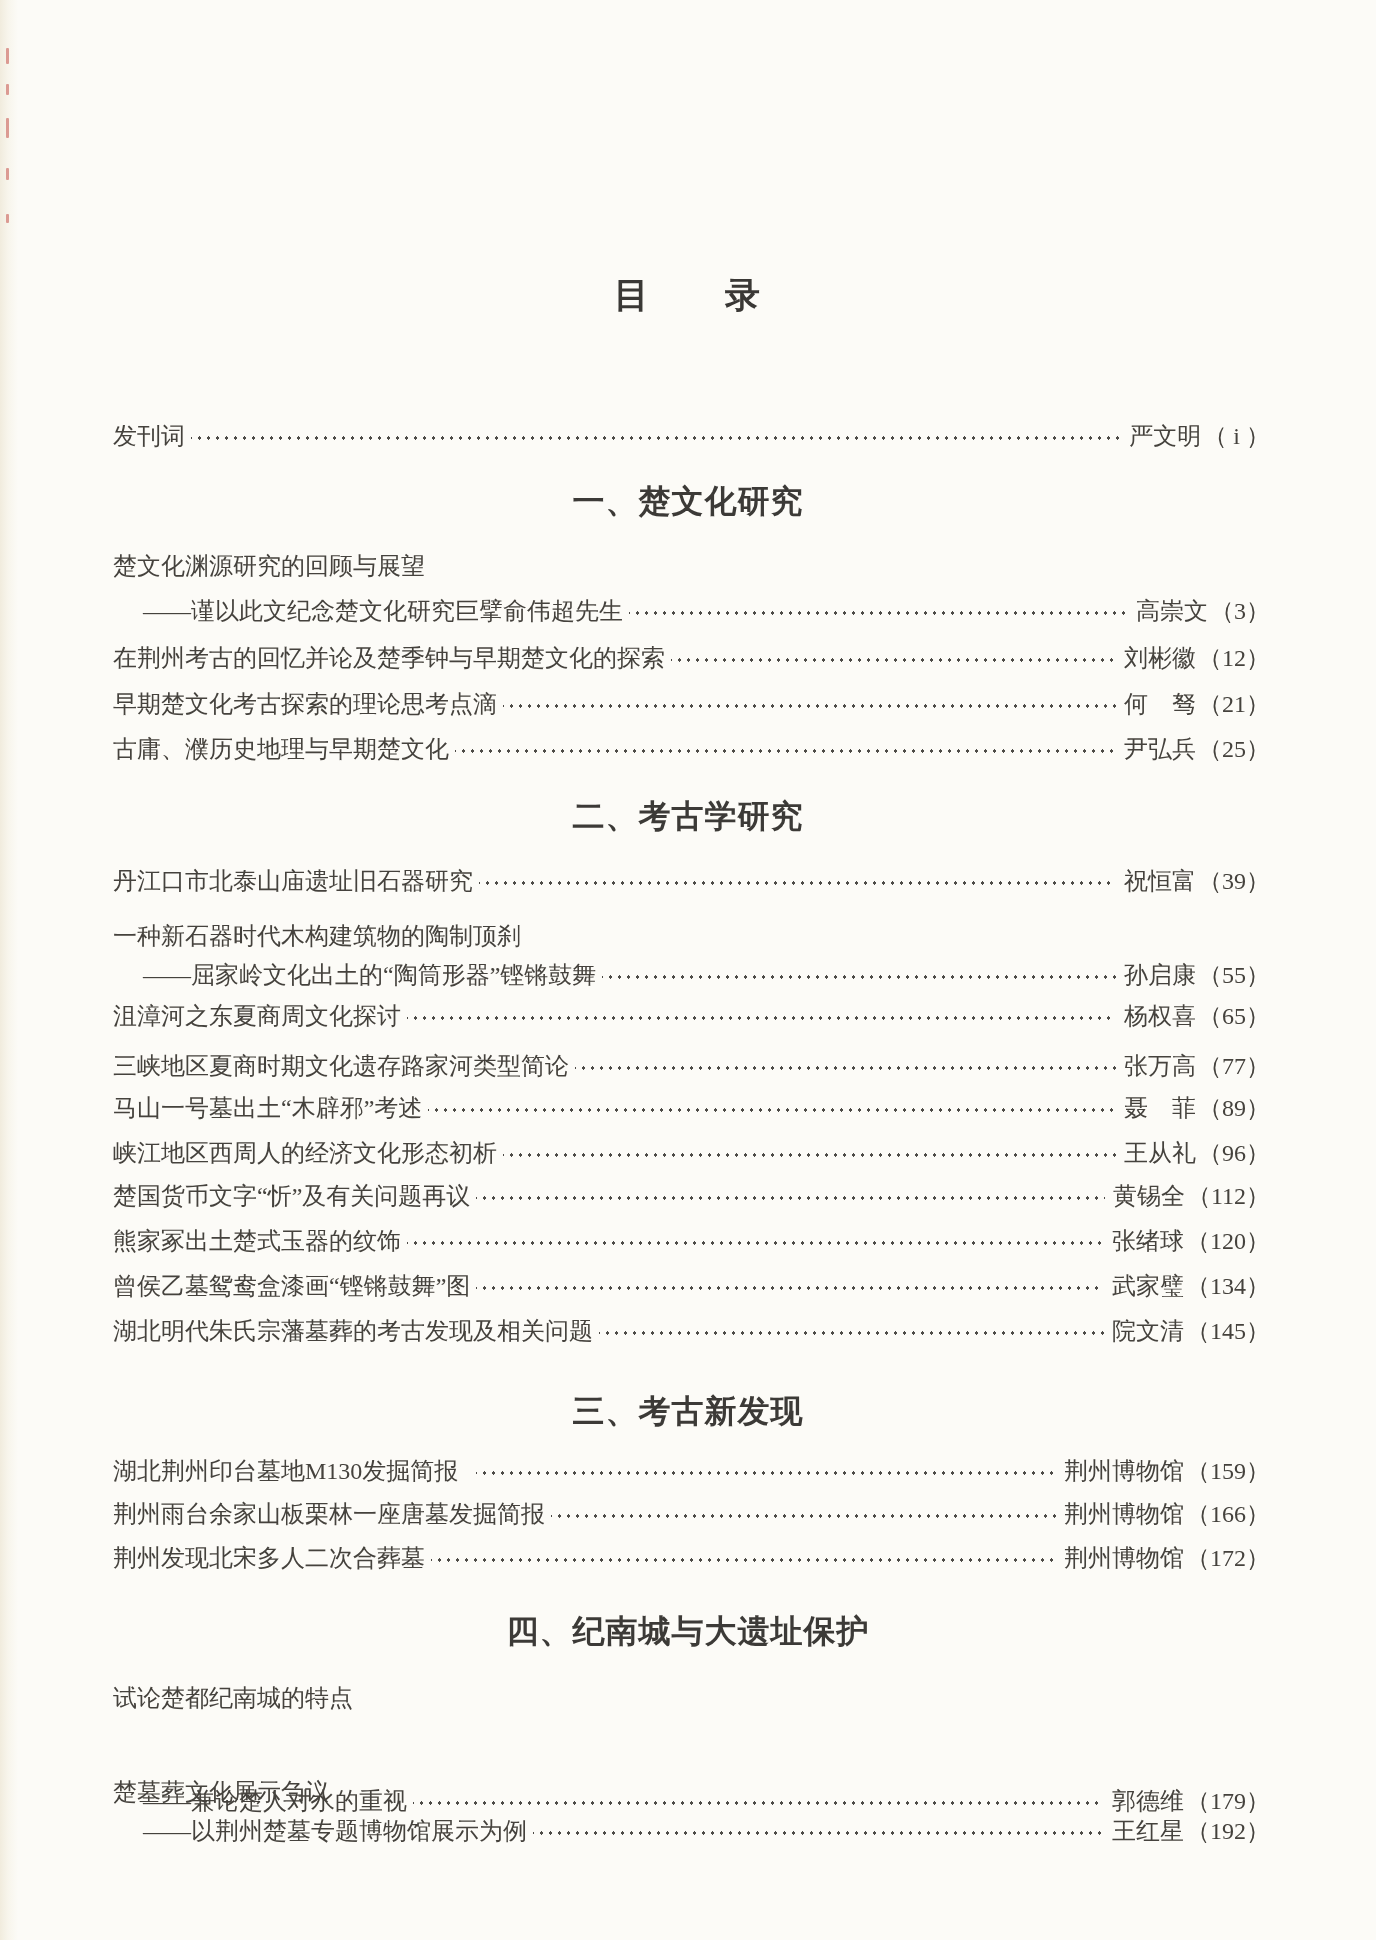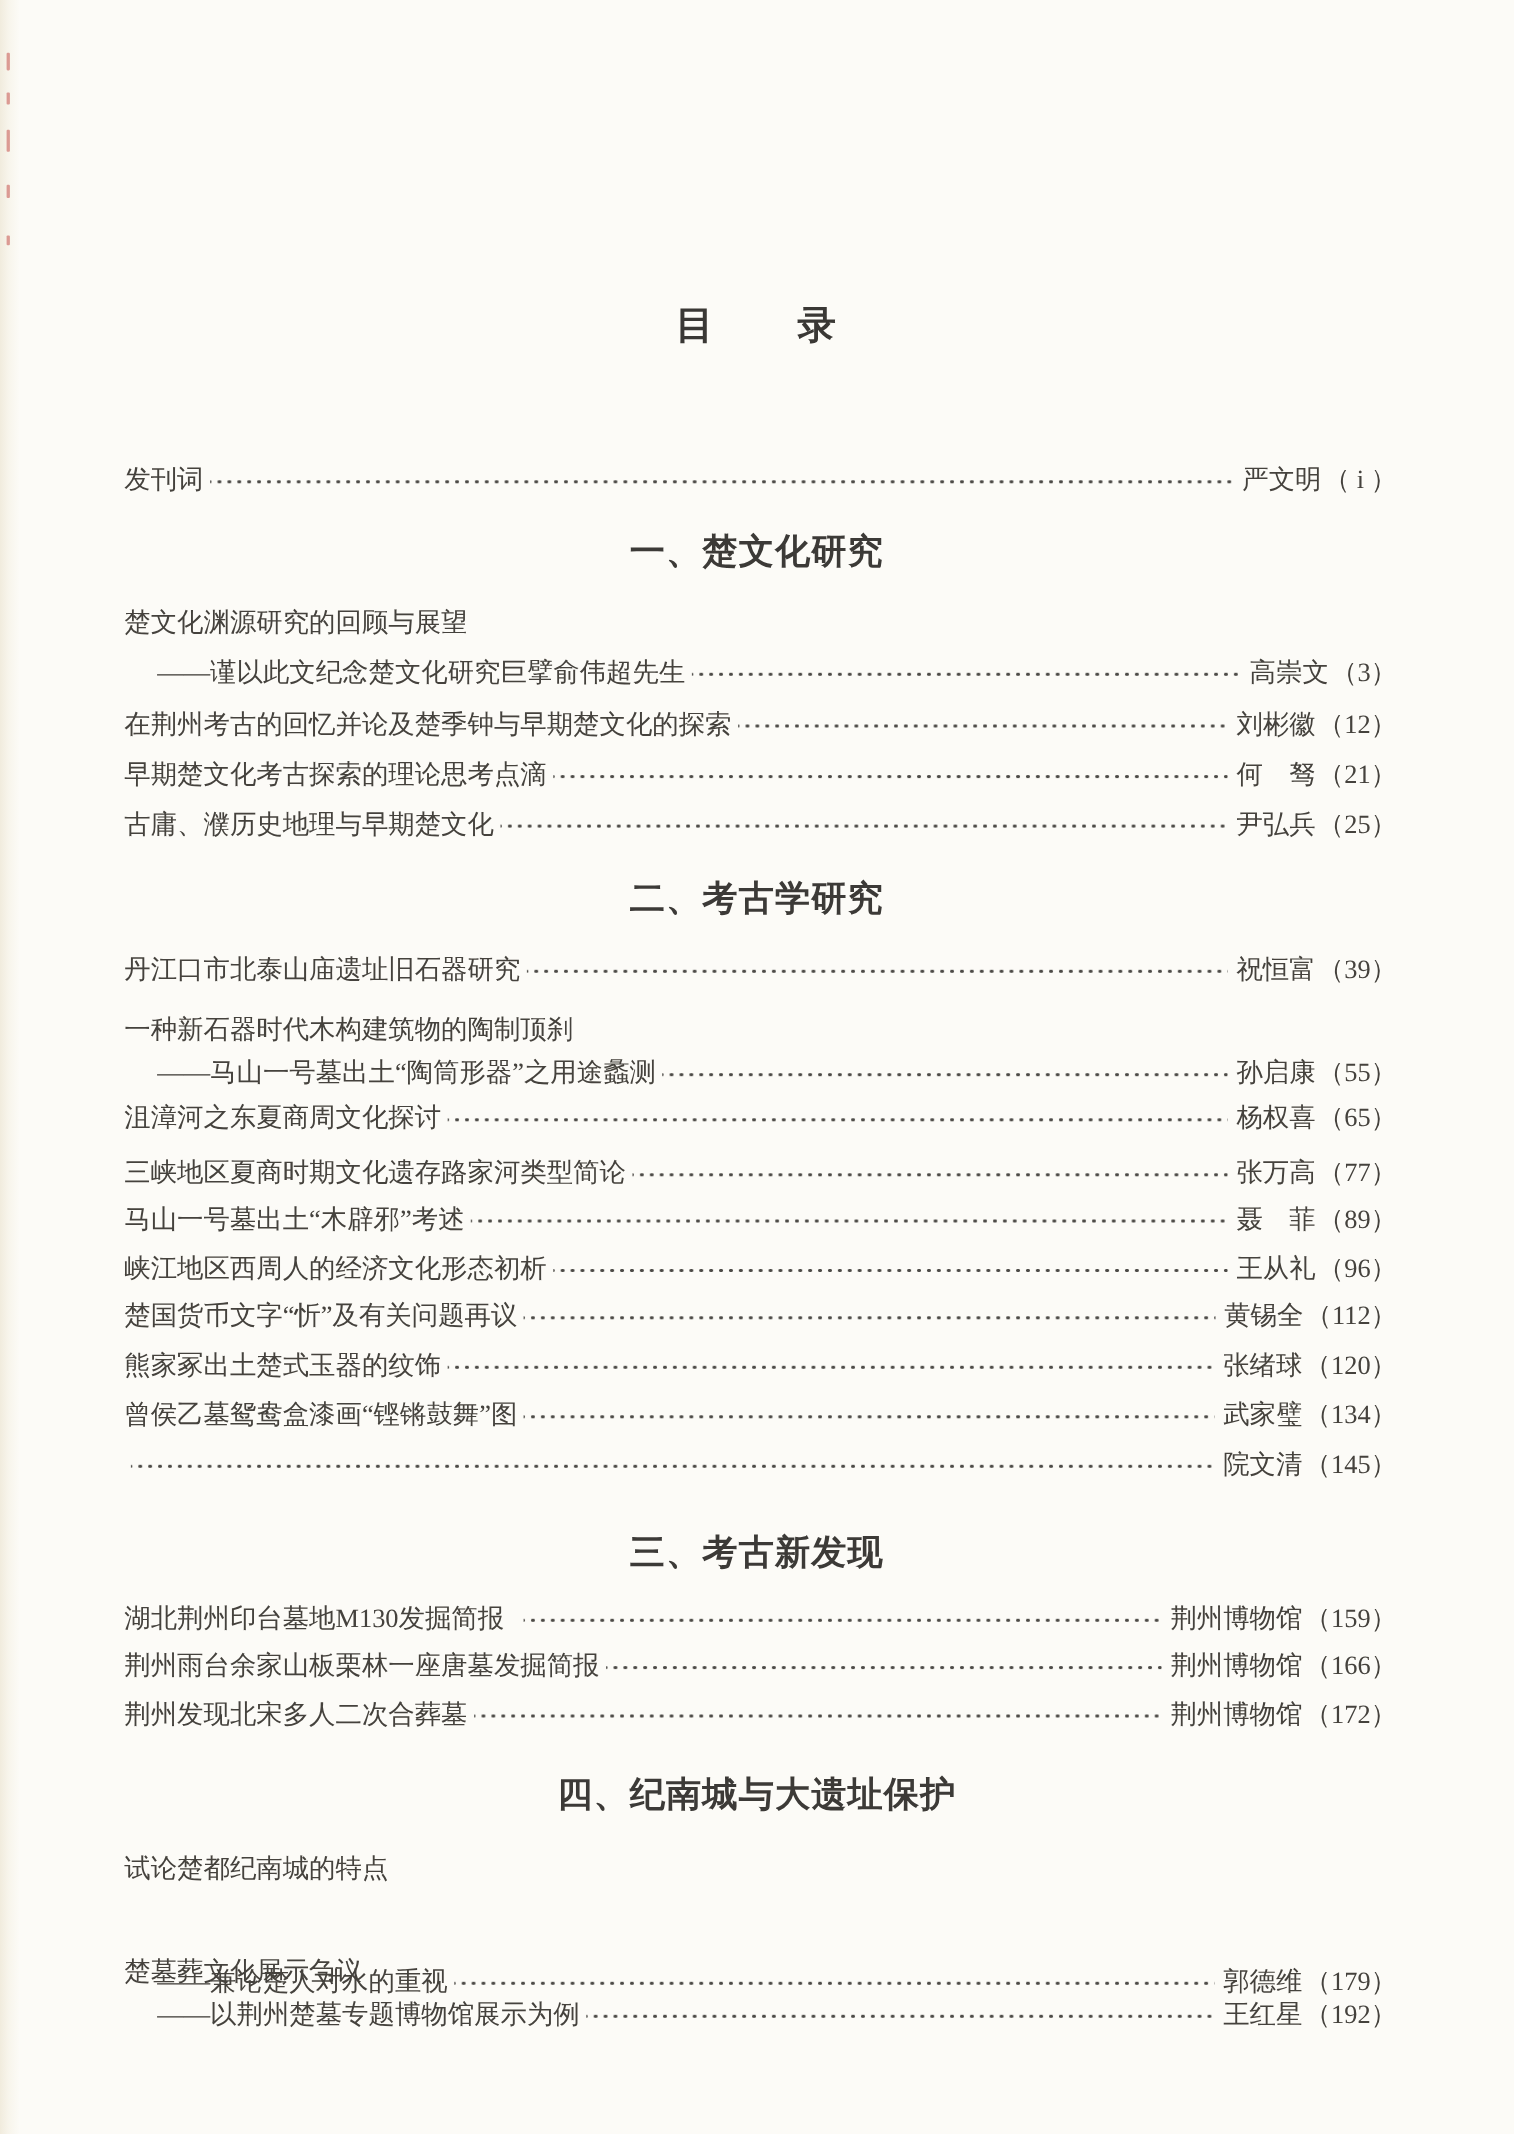--- a/index.html
+++ b/index.html
@@ -107,21 +107,21 @@
   <span class="t">丹江口市北泰山庙遗址旧石器研究</span>
   <span class="leader"></span>
   <span class="a">祝恒富</span>
   <span class="p">（39）</span>
 </div>
 
 <div class="row" style="top:913px">
   <span class="t">一种新石器时代木构建筑物的陶制顶刹</span>
 </div>
 <div class="row sub" style="top:952px">
-  <span class="t">——马山一号墓出土“陶筒形器”之用途蠡测</span>
+  <span class="t">——屈家岭文化出土的“陶筒形器”铿锵鼓舞</span>
   <span class="leader"></span>
   <span class="a">孙启康</span>
   <span class="p">（55）</span>
 </div>
 
 <div class="row" style="top:993px">
   <span class="t">沮漳河之东夏商周文化探讨</span>
   <span class="leader"></span>
   <span class="a">杨权喜</span>
   <span class="p">（65）</span>
@@ -163,20 +163,21 @@
 </div>
 
 <div class="row" style="top:1263px">
   <span class="t">曾侯乙墓鸳鸯盒漆画“铿锵鼓舞”图</span>
   <span class="leader"></span>
   <span class="a">武家璧</span>
   <span class="p">（134）</span>
 </div>
 
 <div class="row" style="top:1308px">
+  <span class="t">湖北明代朱氏宗藩墓葬的考古发现及相关问题</span>
   <span class="leader"></span>
   <span class="a">院文清</span>
   <span class="p">（145）</span>
 </div>
 
 <div class="heading" style="top:1390px">三、考古新发现</div>
 
 <div class="row" style="top:1448px">
   <span class="t">湖北荆州印台墓地M130发掘简报</span>
   <span class="leader gap"></span>

